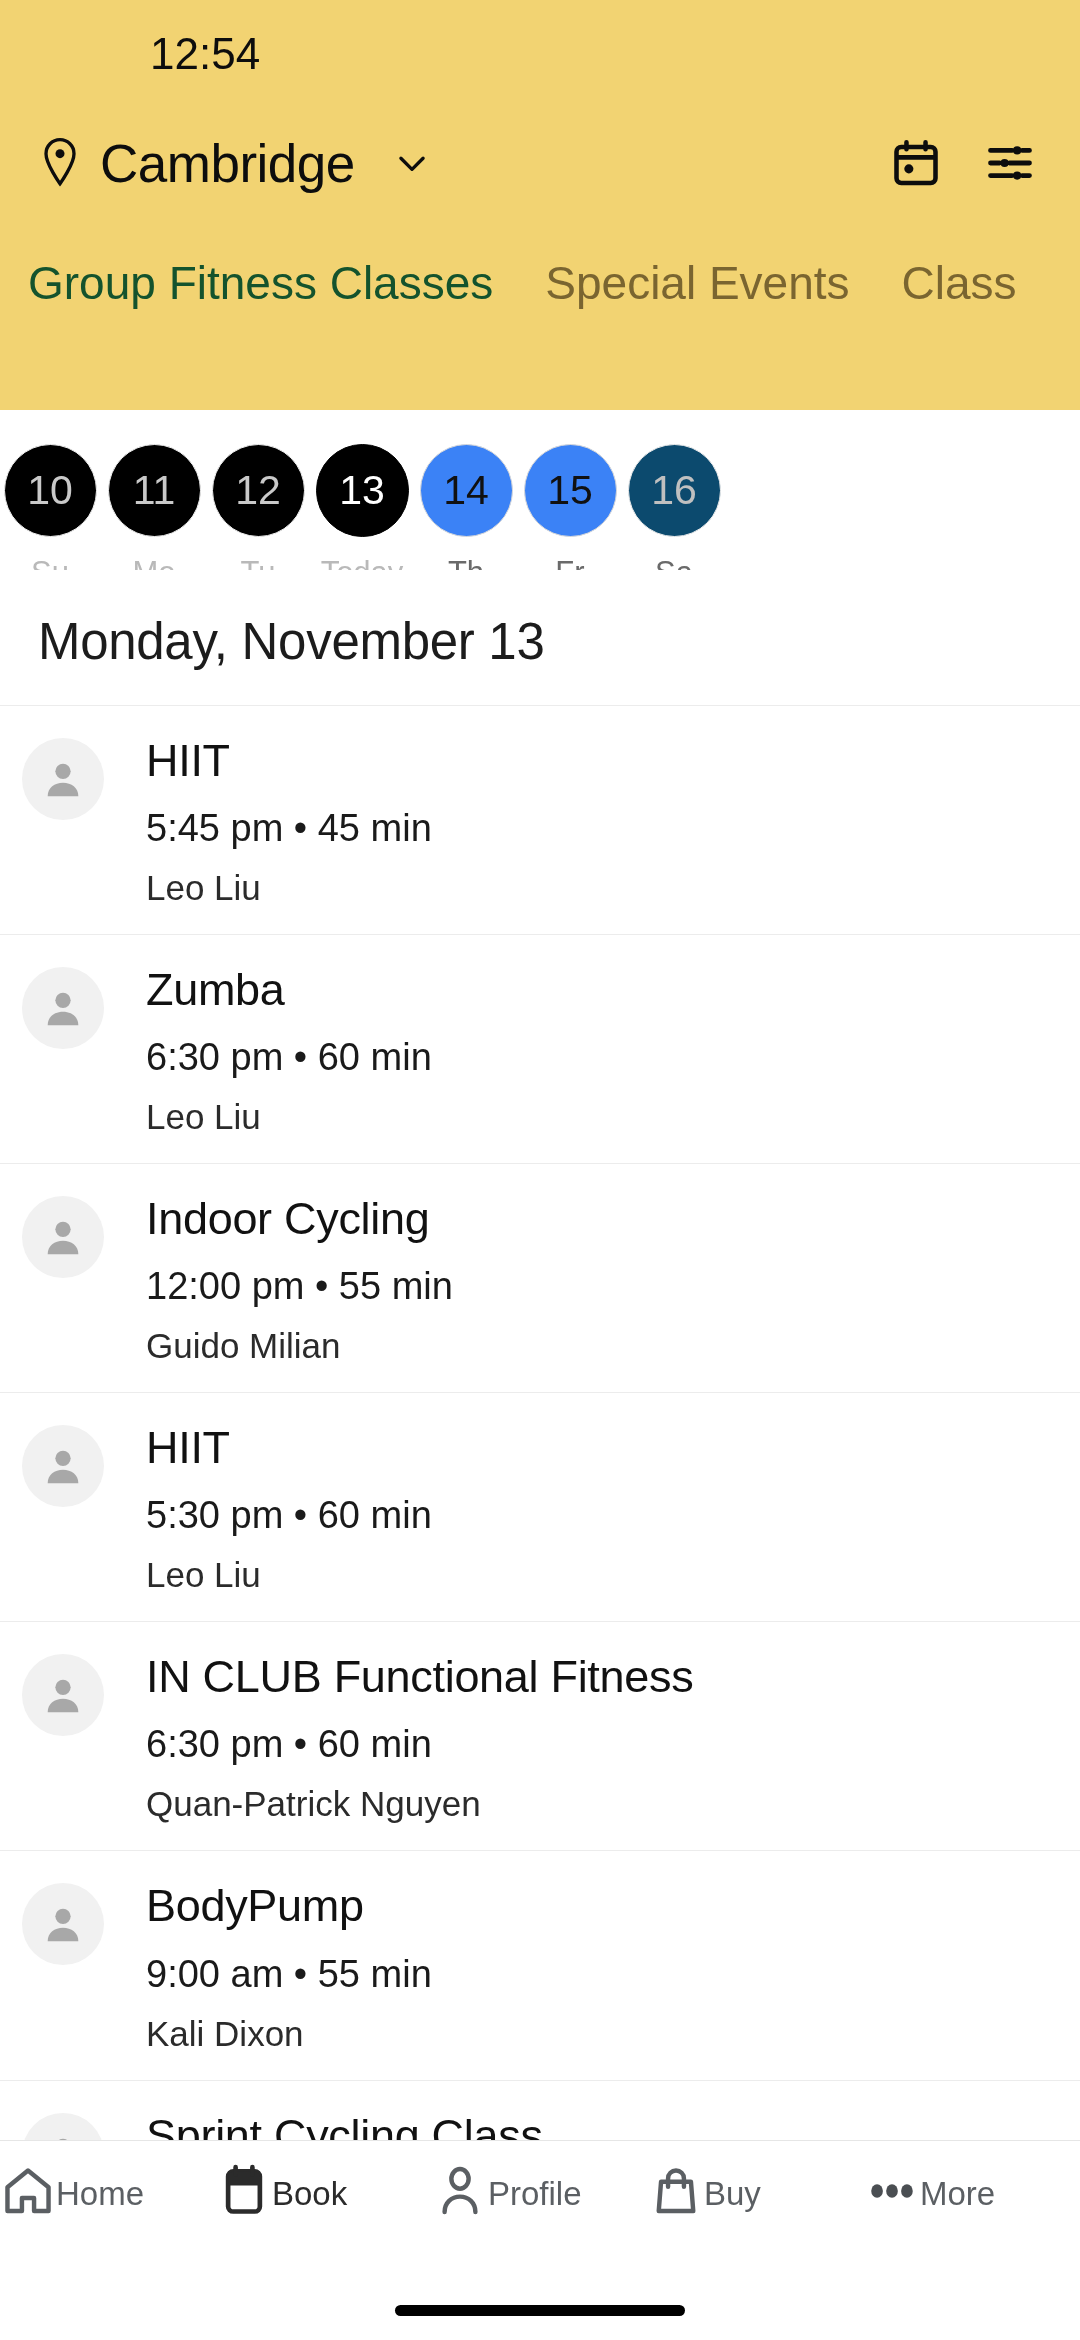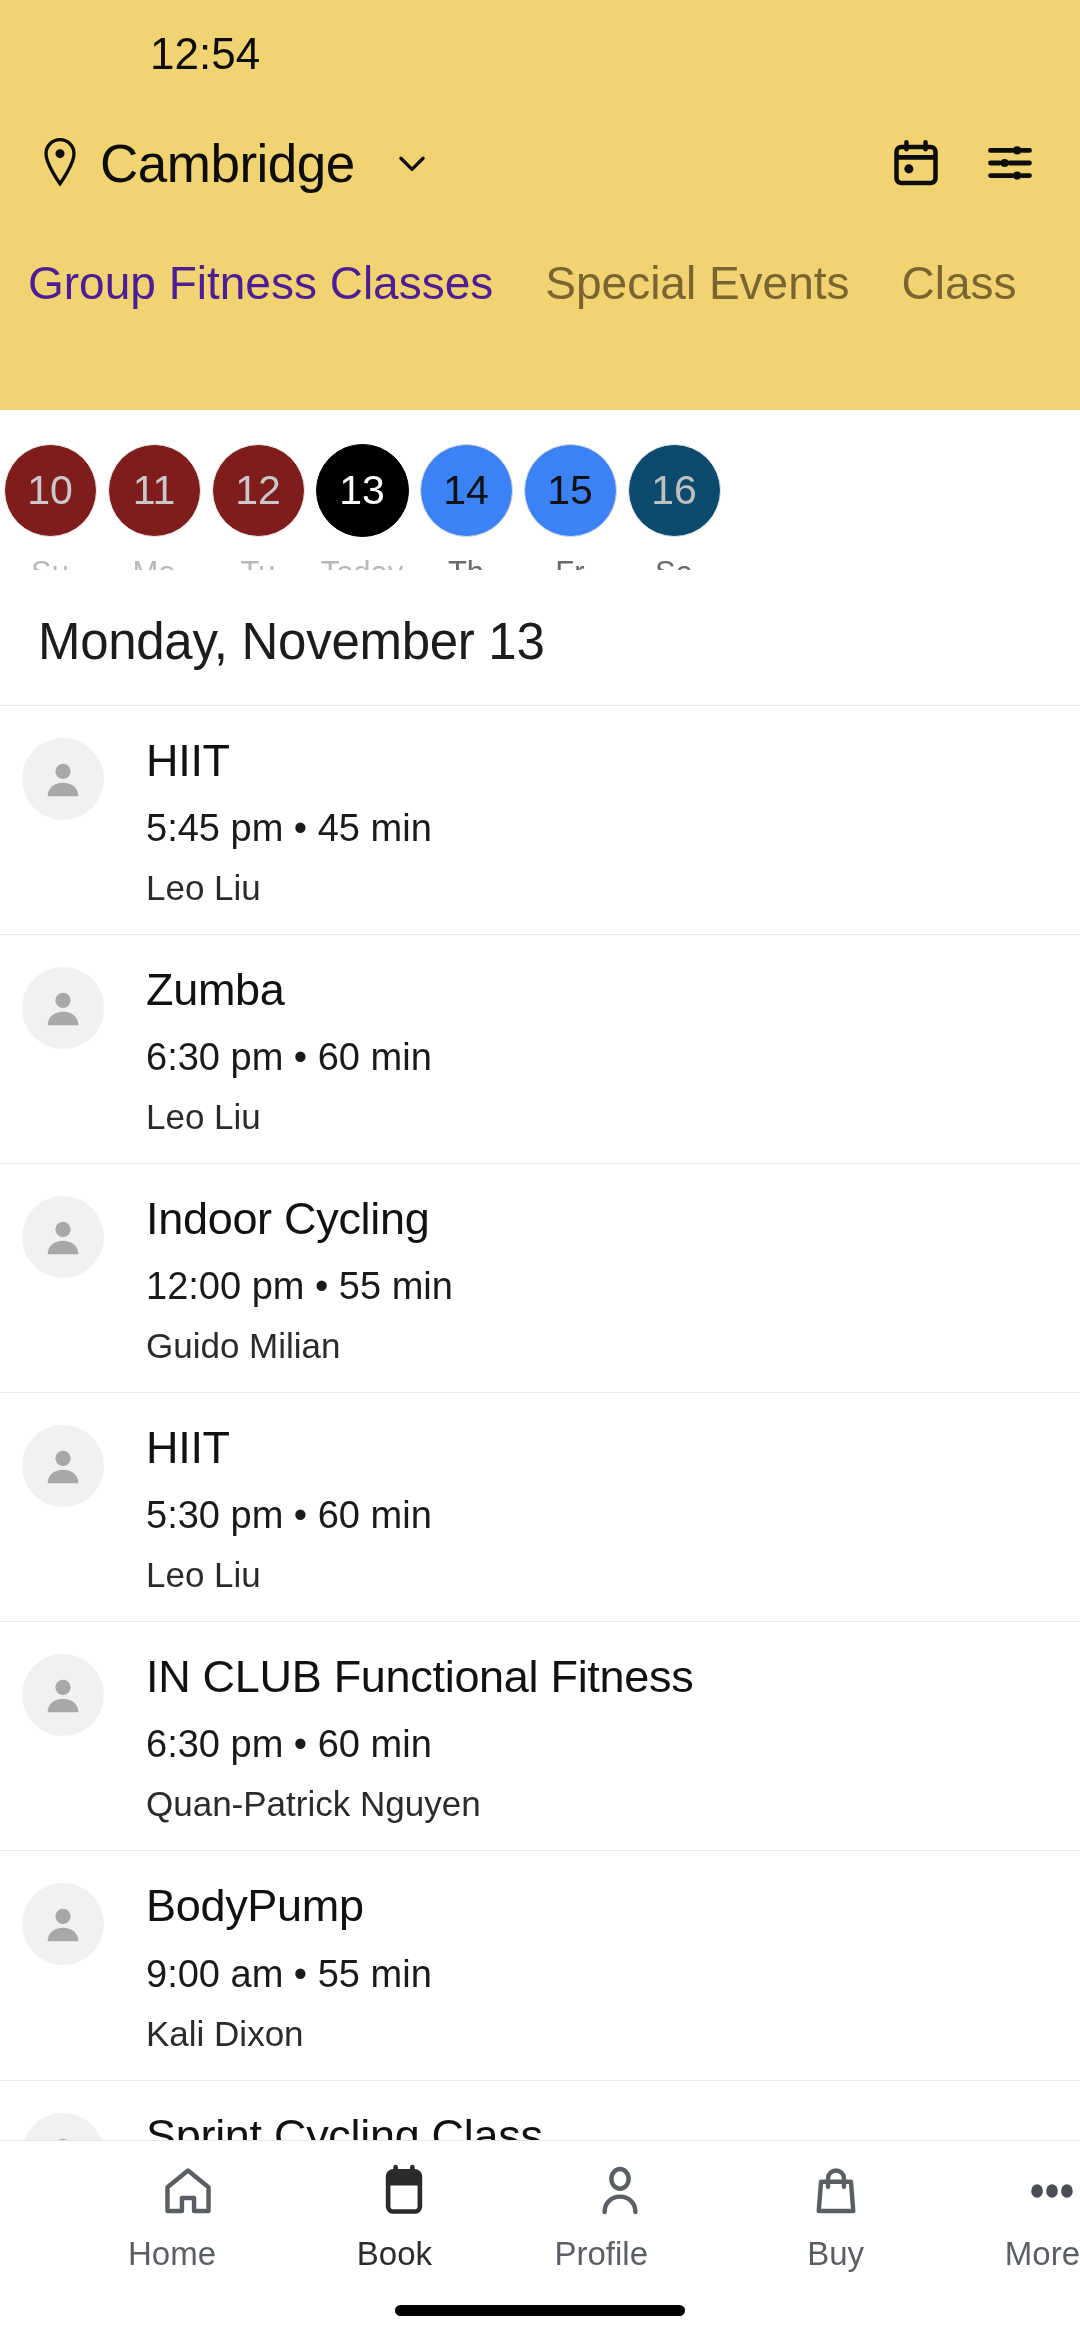--- a/index.html
+++ b/index.html
@@ -42,42 +42,42 @@
     display:flex; align-items:flex-end; gap:52px;
     padding:0 0 0 28px;
     height:132px;
     white-space:nowrap;
   }
   .tab {
     font-size:46px; color:#7a6530;
     padding-bottom:40px;
     flex:none;
   }
-  .tab.active { color:#4c1d95; }
+  .tab.active { color:#14532d; }
 
   
   .datestrip {
     display:flex; align-items:flex-start;
     padding:34px 0 0 0;
     height:160px;
     white-space:nowrap;
     overflow:hidden;
   }
   .daycell {
     width:104px; flex:none;
     display:flex; flex-direction:column; align-items:center;
     margin-right:0;
   }
   .daycell:first-child { margin-left:-2px; }
   .dcircle {
     width:93px; height:93px; border-radius:50%;
     display:flex; align-items:center; justify-content:center;
     font-size:41px;
   }
-  .dcircle.past   { border:1px solid #f0f0f0; color:#c9c9c9; background:#7f1d1d; }
+  .dcircle.past   { border:1px solid #f0f0f0; color:#c9c9c9; background:#000000; }
   .dcircle.today  { background:#000; color:#fff; border:1px solid #000; }
   .dcircle.future { border:1px solid #d9d9d9; color:#111; background:#3b82f6; }
   .dcircle.filled { background:#0c4a6e; border:1px solid #ececec; color:#c0c0c0; }
   .dlabel { font-size:31px; margin-top:18px; color:#b9b9b9; }
   .dlabel.strong { color:#6a6a6a; }
 
   
   .dayheading {
     font-size:51px; color:#1c1c1c;
     padding:42px 0 34px 38px;
@@ -104,22 +104,22 @@
   .cmeta { font-size:38px; color:#1a1a1a; margin-top:20px; }
   .cinstr { font-size:35px; color:#2b2b2b; margin-top:18px; }
 
   
   .bottomnav {
     position:absolute; left:0; bottom:0; width:1080px; height:200px;
     background:#fff; border-top:1px solid #e6e6e6;
     display:flex; align-items:flex-start; z-index:5;
   }
   .navitem {
-    flex:1; display:flex; flex-direction:column;
-    align-items:flex-end; padding-top:22px;
+    flex:1; display:flex; 
+    align-items:flex-start; padding-top:22px;
   }
   .navitem svg { width:56px; height:56px; }
   .navlabel { font-size:33px; color:#5b5f63; margin-top:12px; }
   .navlabel.on { color:#2b2b2b; }
   .homebar {
     position:absolute; left:50%; transform:translateX(-50%);
     bottom:24px; width:290px; height:11px; border-radius:6px; background:#000;
   }
 </style>
 </head>

